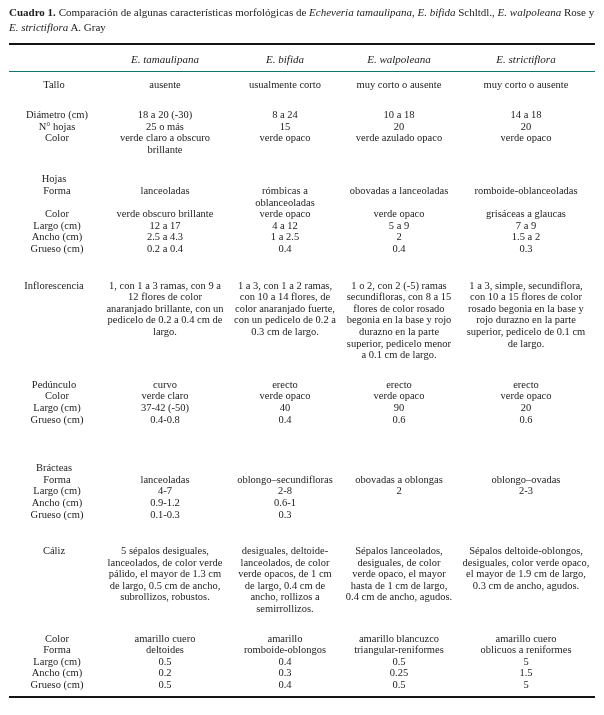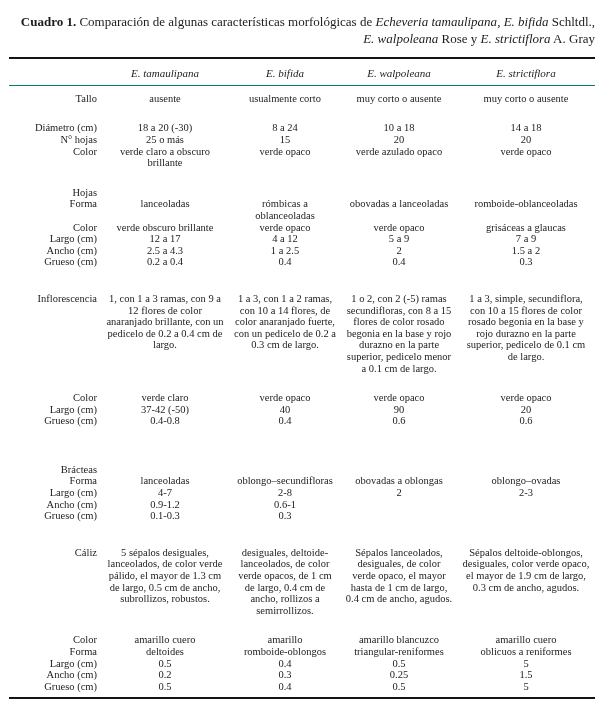--- a/index.html
+++ b/index.html
@@ -11,24 +11,24 @@
     width: 604px;
     height: 715px;
     overflow: hidden;
     font-family: "Liberation Serif", "DejaVu Serif", serif;
     color: #1c1c1c;
   }
   .doc {
     padding: 5px 9px 0 9px;
   }
   .caption {
-    font-size: 13px;
+    font-size: 11px;
     line-height: 1.34;
-    margin: 8px 0 9px 0;
-    text-align: right;
+    margin: 0 0 9px 0;
+    text-align: left;
   }
   .b { font-weight: bold; }
   .i { font-style: italic; }
 
   table.cmp {
     width: 586px;
     border-collapse: collapse;
     table-layout: fixed;
     border-top: 2px solid #141414;
     border-bottom: 2px solid #141414;
@@ -49,21 +49,21 @@
   }
   tbody td {
     font-size: 10.5px;
     line-height: 11.6px;
     vertical-align: top;
     text-align: center;
     padding: 0 4px;
   }
   tbody tr.first-row td { padding-top: 7px; }
   td.rowlabel {
-    text-align: right;
+    text-align: center;
     padding-left: 2px;
   }
   td.rowlabel.indent { padding-left: 8px; }
   td.spacer { padding: 0; }
   td.spacer.xs { height: 5px; }
   td.spacer.sm { height: 18px; }
   td.spacer.md { height: 25px; }
   td.spacer.lg { height: 37px; }
 </style>
 </head>
@@ -173,20 +173,27 @@
           <td class="rowlabel">Inflorescencia</td>
           <td class="cell">1, con 1 a 3 ramas, con 9 a 12 flores de color anaranjado brillante, con un pedicelo de 0.2 a 0.4 cm de largo.</td>
           <td class="cell">1 a 3, con 1 a 2 ramas, con 10 a 14 flores, de color anaranjado fuerte, con un pedicelo de 0.2 a 0.3 cm de largo.</td>
           <td class="cell">1 o 2, con 2 (-5) ramas secundifloras, con 8 a 15 flores de color rosado begonia en la base y rojo durazno en la parte superior, pedicelo menor a 0.1 cm de largo.</td>
           <td class="cell">1 a 3, simple, secundiflora, con 10 a 15 flores de color rosado begonia en la base y rojo durazno en la parte superior, pedicelo de 0.1 cm de largo.</td>
         </tr>
         <tr>
           <td colspan="5" class="spacer sm"></td>
         </tr>
         <tr>
+          <td class="rowlabel">Pedúnculo</td>
+          <td class="cell">curvo</td>
+          <td class="cell">erecto</td>
+          <td class="cell">erecto</td>
+          <td class="cell">erecto</td>
+        </tr>
+        <tr>
           <td class="rowlabel indent">Color</td>
           <td class="cell">verde claro</td>
           <td class="cell">verde opaco</td>
           <td class="cell">verde opaco</td>
           <td class="cell">verde opaco</td>
         </tr>
         <tr>
           <td class="rowlabel indent">Largo (cm)</td>
           <td class="cell">37-42 (-50)</td>
           <td class="cell">40</td>

